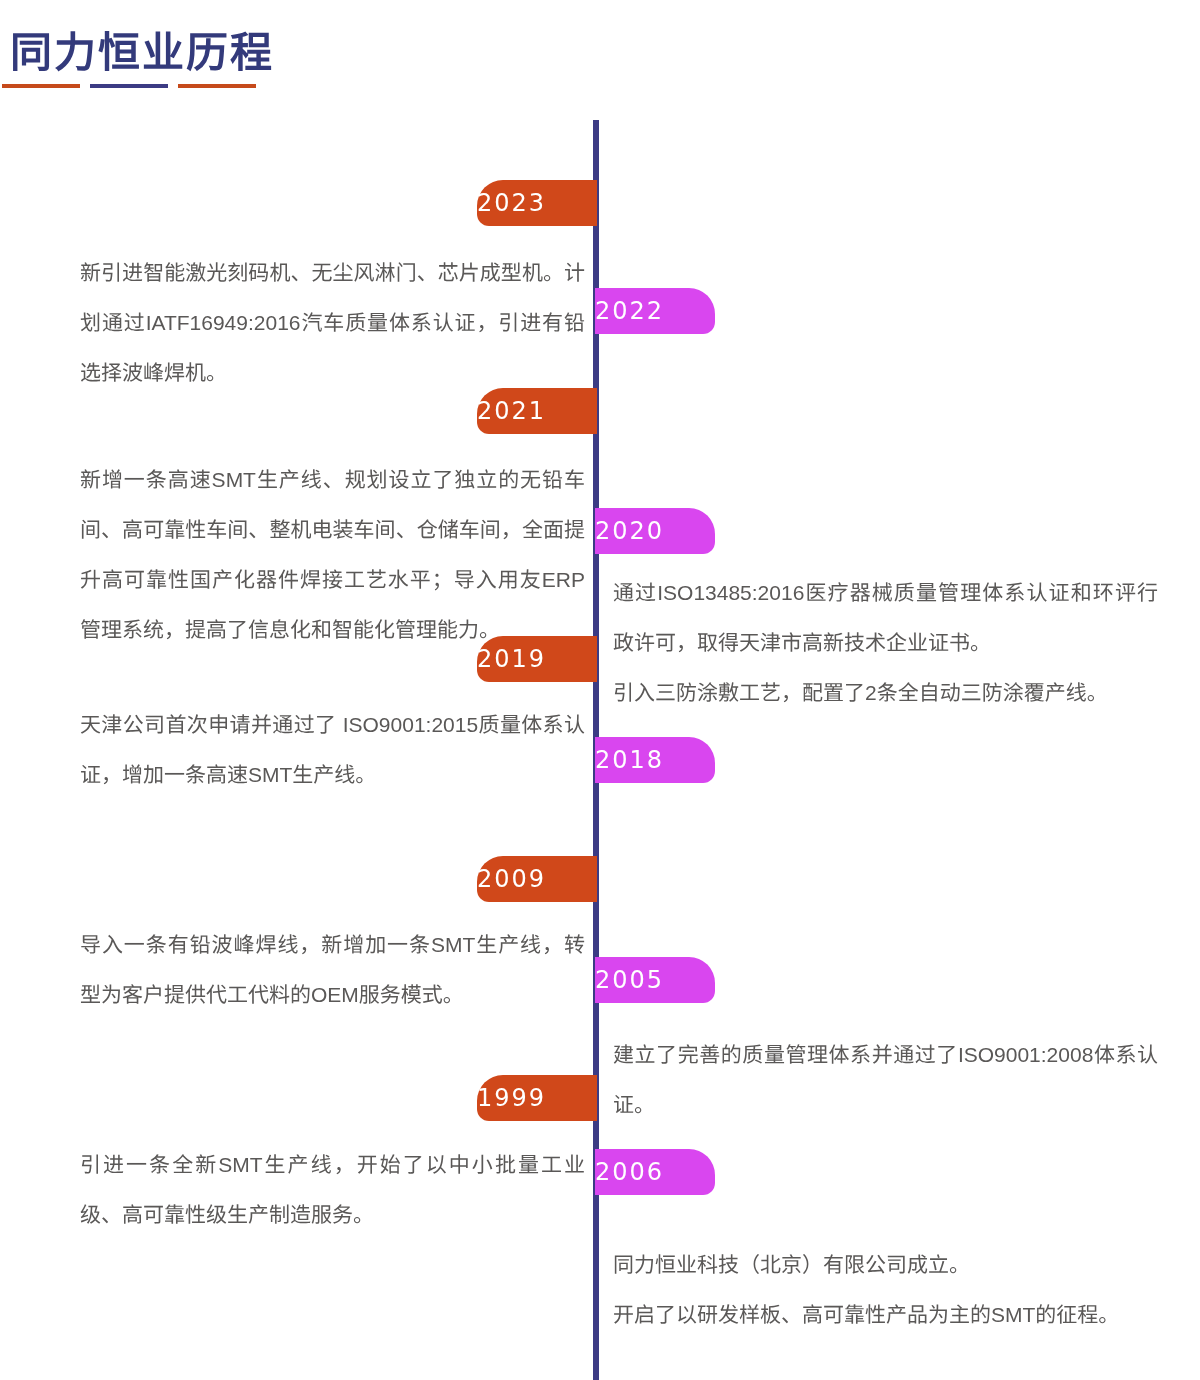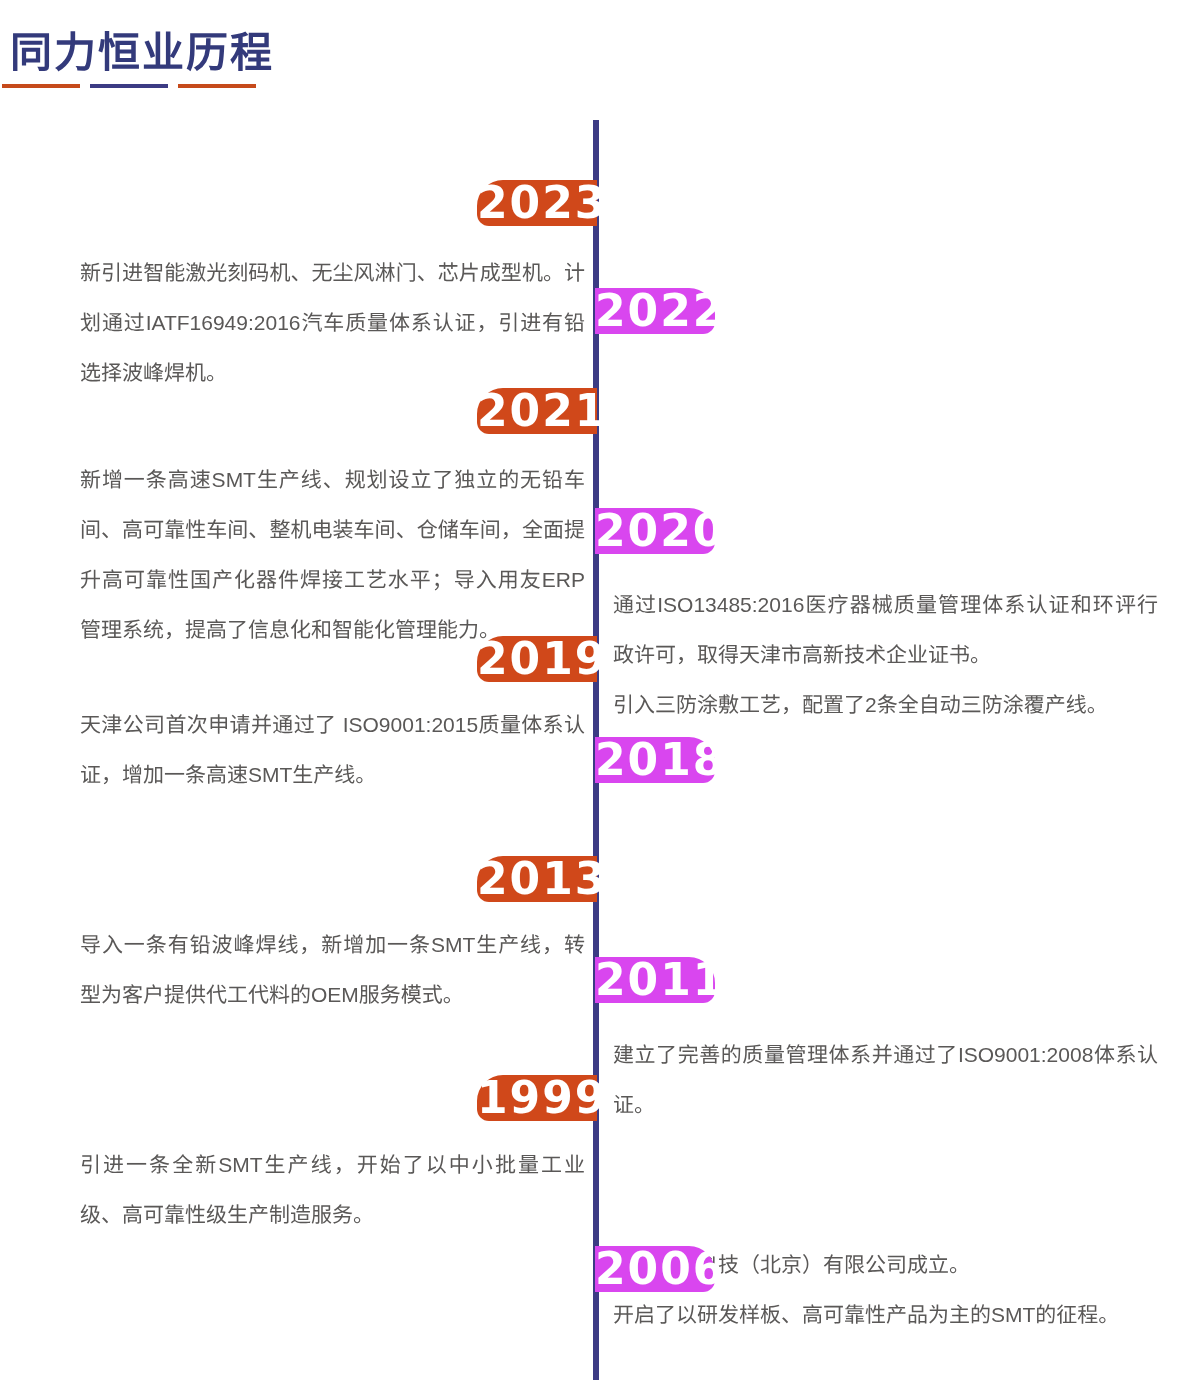--- a/index.html
+++ b/index.html
@@ -45,24 +45,24 @@
     background: #3c3b84;
     z-index: 1;
   }
 
   
   .badge {
     position: absolute;
     width: 120px;
     height: 46px;
     line-height: 46px;
-    text-align: right;
+    text-align: left;
     color: #ffffff;
-    font-size: 44px;
-    font-weight: 700;
+    font-size: 24px;
+    font-weight: 400;
     letter-spacing: 2px;
     z-index: 2;
     font-family: "DejaVu Sans", "Liberation Sans", sans-serif;
   }
   .badge.left {
     left: 477px;
     background: #d0481a;
     border-radius: 26px 0 0 12px;
   }
   .badge.right {
@@ -102,34 +102,34 @@
 
   <div class="badge left" style="top:180px">2023</div>
   <p class="desc left" style="top:248px">新引进智能激光刻码机、无尘风淋门、芯片成型机。计划通过IATF16949:2016汽车质量体系认证，引进有铅选择波峰焊机。</p>
 
   <div class="badge right" style="top:288px">2022</div>
 
   <div class="badge left" style="top:388px">2021</div>
   <p class="desc left" style="top:455px">新增一条高速SMT生产线、规划设立了独立的无铅车间、高可靠性车间、整机电装车间、仓储车间，全面提升高可靠性国产化器件焊接工艺水平；导入用友ERP管理系统，提高了信息化和智能化管理能力。</p>
 
   <div class="badge right" style="top:508px">2020</div>
-  <p class="desc right" style="top:580px">通过ISO13485:2016医疗器械质量管理体系认证和环评行政许可，取得天津市高新技术企业证书。
+  <p class="desc right" style="top:568px">通过ISO13485:2016医疗器械质量管理体系认证和环评行政许可，取得天津市高新技术企业证书。
 引入三防涂敷工艺，配置了2条全自动三防涂覆产线。</p>
 
   <div class="badge left" style="top:636px">2019</div>
   <p class="desc left" style="top:700px">天津公司首次申请并通过了 ISO9001:2015质量体系认证，增加一条高速SMT生产线。</p>
 
   <div class="badge right" style="top:737px">2018</div>
 
-  <div class="badge left" style="top:856px">2013</div>
+  <div class="badge left" style="top:856px">2009</div>
   <p class="desc left" style="top:920px">导入一条有铅波峰焊线，新增加一条SMT生产线，转型为客户提供代工代料的OEM服务模式。</p>
 
-  <div class="badge right" style="top:957px">2011</div>
+  <div class="badge right" style="top:957px">2005</div>
   <p class="desc right" style="top:1030px">建立了完善的质量管理体系并通过了ISO9001:2008体系认证。</p>
 
   <div class="badge left" style="top:1075px">1999</div>
   <p class="desc left" style="top:1140px">引进一条全新SMT生产线，开始了以中小批量工业级、高可靠性级生产制造服务。</p>
 
-  <div class="badge right" style="top:1246px">2006</div>
+  <div class="badge right" style="top:1149px">2006</div>
   <p class="desc right" style="top:1240px">同力恒业科技（北京）有限公司成立。
 开启了以研发样板、高可靠性产品为主的SMT的征程。</p>
 
 </div>
 
 </body></html>

